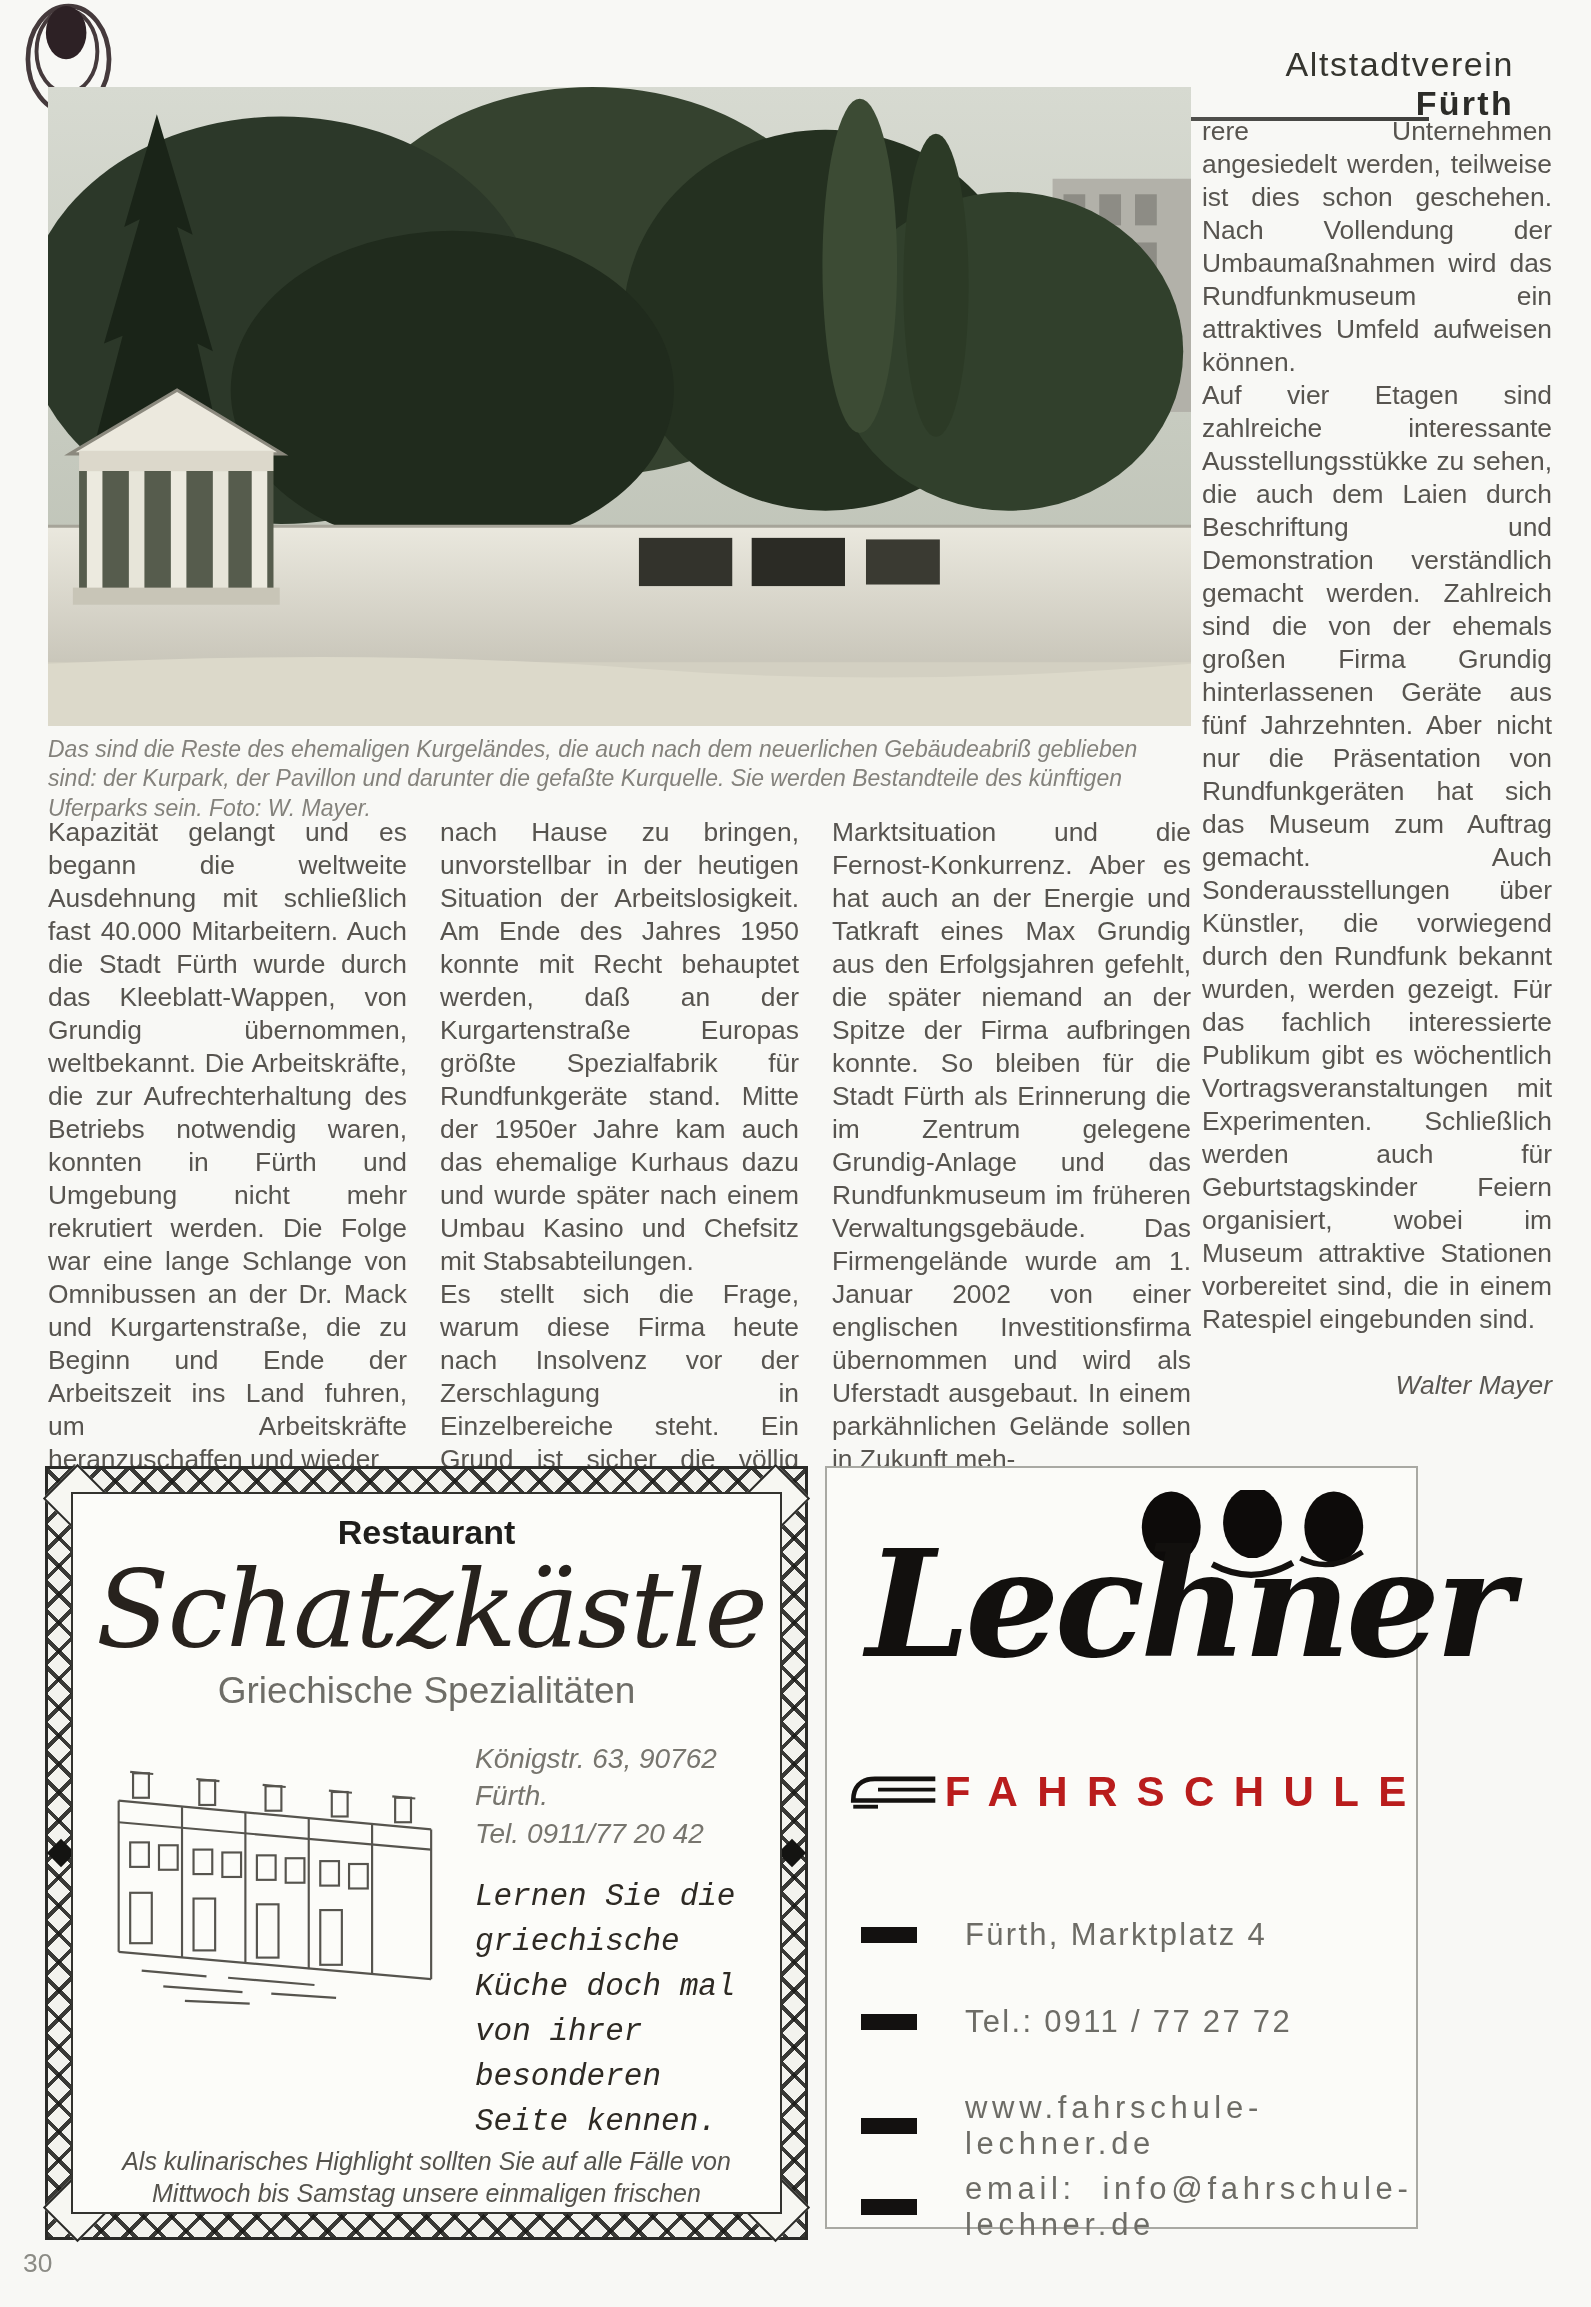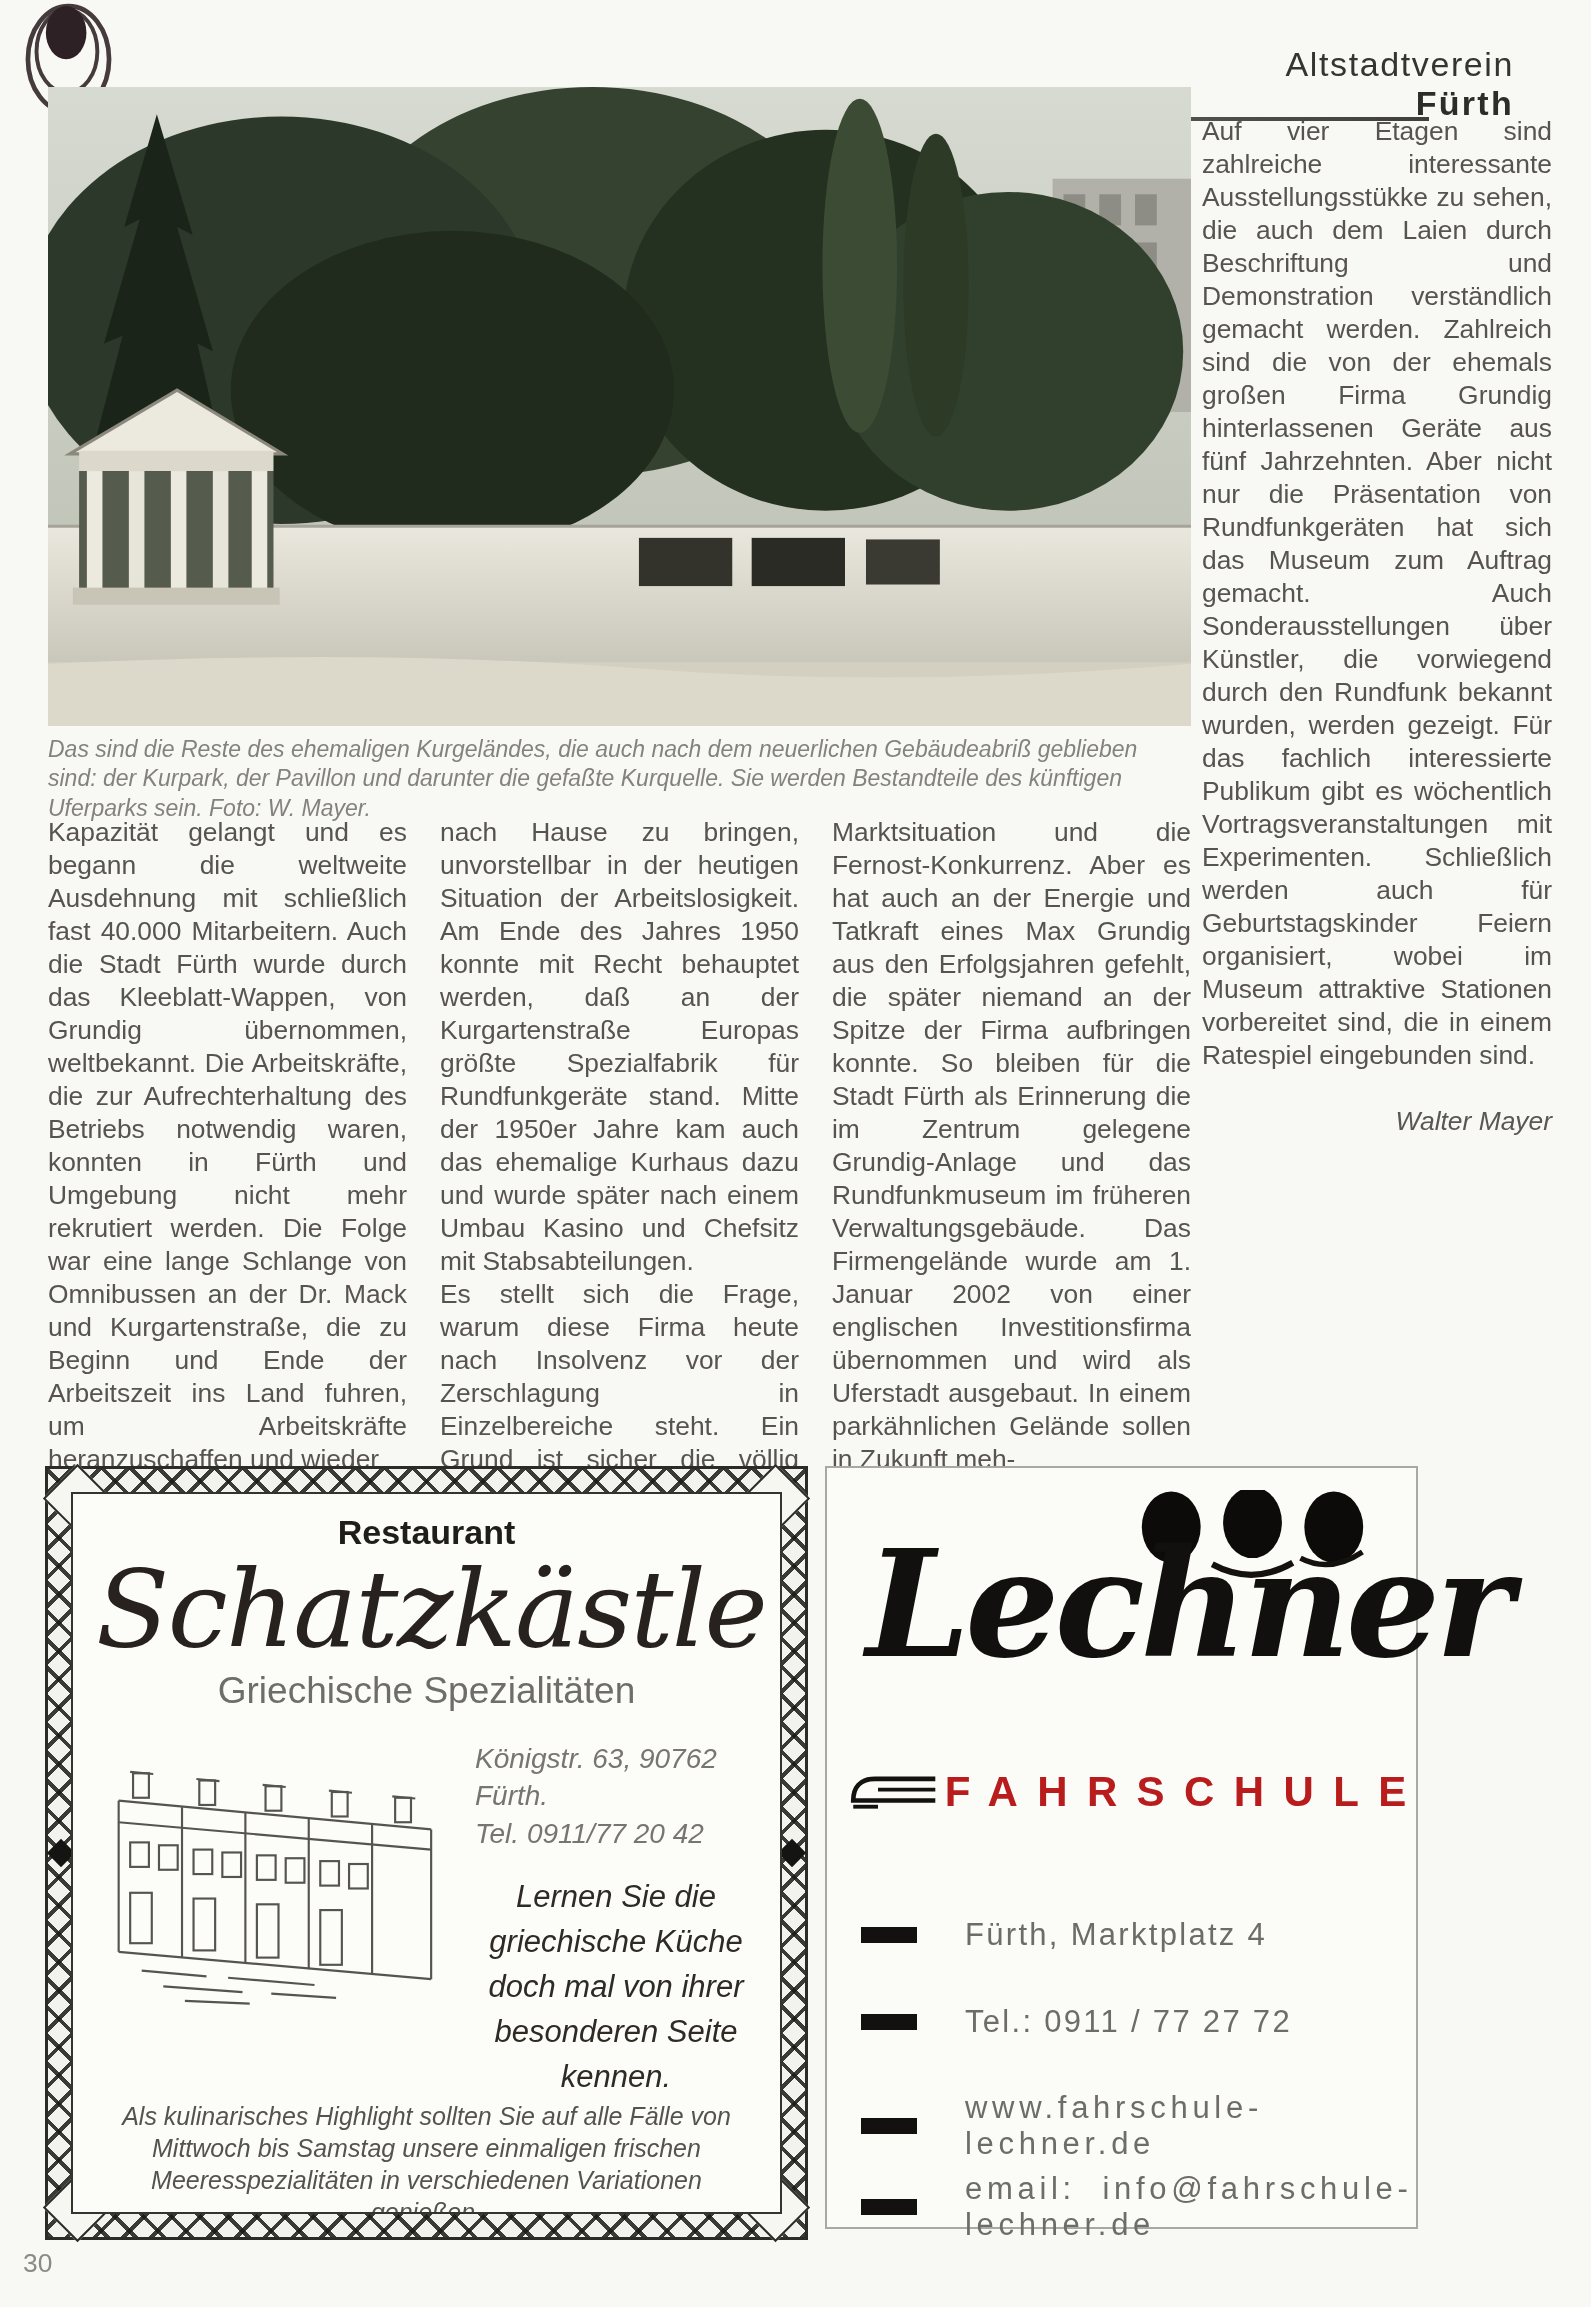--- a/index.html
+++ b/index.html
@@ -35,22 +35,22 @@
   .orn-mid{position:absolute;width:20px;height:20px;background:#141412;transform:rotate(45deg);top:calc(50% - 10px);}
   .orn-mid.l{left:3.1px}.orn-mid.r{right:3.1px}
   .ad-kicker{text-align:center;font-size:34px;font-weight:600;color:#1f1e1b;margin-top:4.7px;}
   .ad-name{text-align:center;font-family:"DejaVu Serif",serif;font-style:italic;font-size:107px;
            line-height:1.05;color:#27221d;margin-top:1px;letter-spacing:-1.6px;}
   .ad-sub{text-align:center;font-size:37px;color:#6e6d67;margin-top:4.7px;}
   .ad-row{display:flex;margin-top:7.8px;}
   .sketch{width:365px;height:288px;flex:0 0 auto;}
   .ad-contact-block{flex:1;padding-left:14px;}
   .ad-addr{font-size:28px;color:#77756e;line-height:1.35;margin-top:20px;font-style:italic;}
-  .ad-tagline{font-family:Liberation Sans, sans-serif;font-style:italic;font-size:31px;color:#2e2a24;
-              line-height:1.45;margin-top:22px;text-align:center;}
+  .ad-tagline{font-family:Liberation Mono, monospace;font-style:italic;font-size:31px;color:#2e2a24;
+              line-height:1.45;margin-top:22px;text-align:left;}
   .ad-body p{margin:0 auto 12.4px;width:96%;font-style:italic;font-size:25px;line-height:1.28;
              color:#55534d;text-align:center;}
   
   .ad-right{position:absolute;top:1466px;left:825px;width:593px;height:763px;box-sizing:border-box;
             border:2.3px solid #a9a9a3;background:#fbfbf8;}
   .lechner-dots{position:absolute;top:22px;right:47px;width:233px;height:89px;}
   .lechner-name{position:absolute;top:62px;left:26.4px;width:668px;text-align:center;
                 font-family:"DejaVu Serif",serif;font-style:italic;font-weight:bold;font-size:148px;
                 color:#12100e;letter-spacing:-4.7px;line-height:1;}
   .fahrschule-row{position:absolute;top:300px;left:20px;display:flex;align-items:center;}
@@ -141,20 +141,21 @@
     </div>
     <div class="col">
       <p>nach Hause zu bringen, unvorstellbar in der heutigen Situation der Arbeitslosigkeit. Am Ende des Jahres 1950 konnte mit Recht behauptet werden, daß an der Kurgartenstraße Europas größte Spezialfabrik für Rundfunkgeräte stand. Mitte der 1950er Jahre kam auch das ehemalige Kurhaus dazu und wurde später nach einem Umbau Kasino und Chefsitz mit Stabsabteilungen.</p>
       <p>Es stellt sich die Frage, warum diese Firma heute nach Insolvenz vor der Zerschlagung in Einzelbereiche steht. Ein Grund ist sicher die völlig veränderte</p>
     </div>
     <div class="col">
       <p>Marktsituation und die Fernost-Konkurrenz. Aber es hat auch an der Energie und Tatkraft eines Max Grundig aus den Erfolgsjahren gefehlt, die später niemand an der Spitze der Firma aufbringen konnte. So bleiben für die Stadt Fürth als Erinnerung die im Zentrum gelegene Grundig-Anlage und das Rundfunkmuseum im früheren Verwaltungsgebäude. Das Firmengelände wurde am 1. Januar 2002 von einer englischen Investitionsfirma übernommen und wird als Uferstadt ausgebaut. In einem parkähnlichen Gelände sollen in Zukunft meh-</p>
     </div>
   </div>
   <div class="col4">
+    <p>rere Unternehmen angesiedelt werden, teilweise ist dies schon geschehen. Nach Vollendung der Umbaumaßnahmen wird das Rundfunkmuseum ein attraktives Umfeld aufweisen können.</p>
     <p>Auf vier Etagen sind zahlreiche interessante Ausstellungsstükke zu sehen, die auch dem Laien durch Beschriftung und Demonstration verständlich gemacht werden. Zahlreich sind die von der ehemals großen Firma Grundig hinterlassenen Geräte aus fünf Jahrzehnten. Aber nicht nur die Präsentation von Rundfunkgeräten hat sich das Museum zum Auftrag gemacht. Auch Sonderausstellungen über Künstler, die vorwiegend durch den Rundfunk bekannt wurden, werden gezeigt. Für das fachlich interessierte Publikum gibt es wöchentlich Vortragsveranstaltungen mit Experimenten. Schließlich werden auch für Geburtstagskinder Feiern organisiert, wobei im Museum attraktive Stationen vorbereitet sind, die in einem Ratespiel eingebunden sind.</p>
     <div class="byline">Walter Mayer</div>
   </div>
 
   <div class="ad-left">
     <div class="orn tl"></div>
     <div class="orn tr"></div>
     <div class="orn bl"></div>
     <div class="orn br"></div>
     <div class="orn-mid l"></div>

